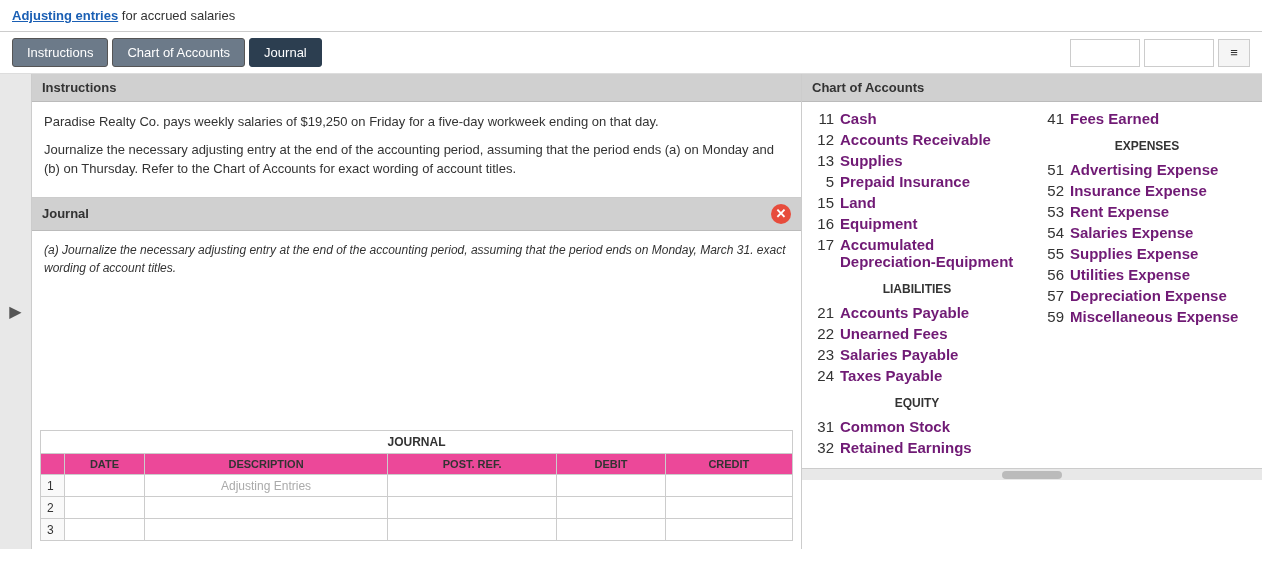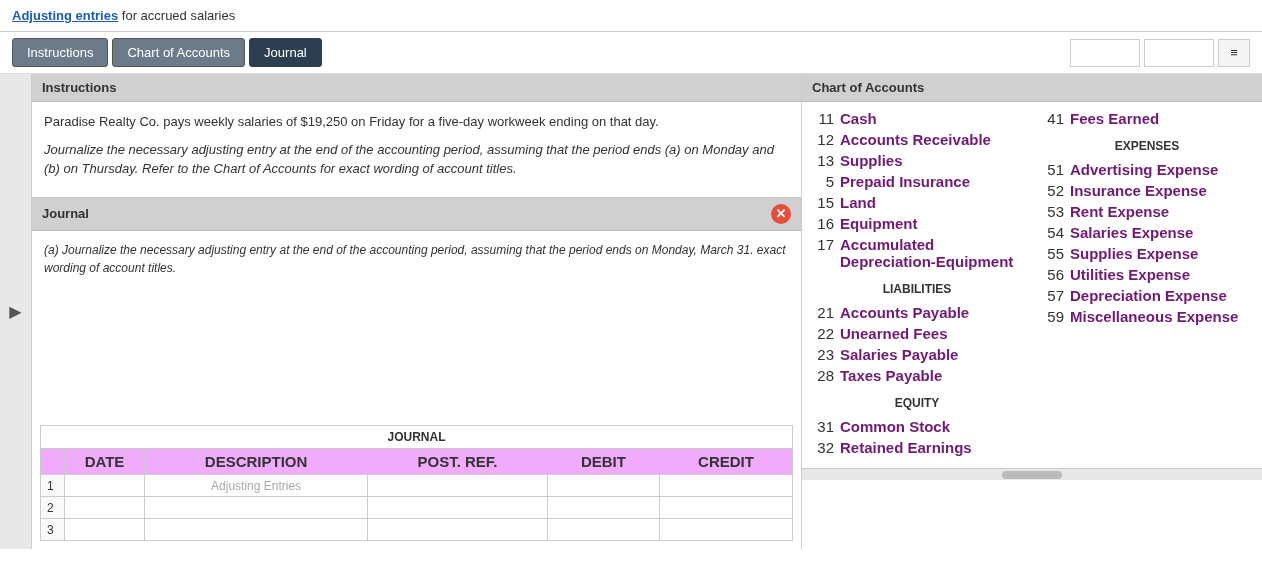--- a/index.html
+++ b/index.html
@@ -54,21 +54,21 @@
 
     .section-header {
       background: #d0d0d0; padding: 6px 10px; font-weight: bold; font-size: 13px;
       border-bottom: 1px solid #bbb;
     }
 
     .instructions-section {
       padding: 10px 12px; font-size: 13px; line-height: 1.5; border-bottom: 1px solid #ccc;
     }
     .instructions-section p { margin-bottom: 8px; }
-    .instructions-section p.italic { font-style: italic; }
+    .instructions-section p.italic { }
 
     .journal-section {
       flex: 1; display: flex; flex-direction: column;
     }
     .journal-header {
       background: #d0d0d0; padding: 6px 10px; font-weight: bold; font-size: 13px;
       border-bottom: 1px solid #bbb; display: flex; align-items: center; justify-content: space-between;
     }
     .close-btn {
       width: 20px; height: 20px; background: #e74c3c; border-radius: 50%; cursor: pointer;
@@ -86,21 +86,21 @@
     }
     .journal-table {
       width: 100%; border-collapse: collapse; font-size: 12px;
     }
     .journal-table .title-row td {
       text-align: center; font-weight: bold; padding: 4px; border: 1px solid #ccc;
       background: #fff;
     }
     .journal-table .header-row th {
       border: 1px solid #ccc; padding: 4px 6px; text-align: center;
-      background: #f0abfc; font-weight: bold; font-size: 15px;
+      background: #ec4899; font-weight: bold; font-size: 11px;
     }
     .journal-table .data-row td {
       border: 1px solid #ccc; padding: 3px 6px; height: 22px; font-size: 12px;
       text-align: center; color: #aaa;
     }
     .journal-table .data-row td.row-num {
       width: 24px; text-align: left; color: #333; background: #f9f9f9;
     }
     .journal-table .data-row td.date-col { width: 80px; }
     .journal-table .data-row td.desc-col { text-align: center; }
@@ -269,21 +269,21 @@
         </div>
         <div class="coa-item">
           <span class="coa-num">22</span>
           <span class="coa-name">Unearned Fees</span>
         </div>
         <div class="coa-item">
           <span class="coa-num">23</span>
           <span class="coa-name">Salaries Payable</span>
         </div>
         <div class="coa-item">
-          <span class="coa-num">28</span>
+          <span class="coa-num">24</span>
           <span class="coa-name">Taxes Payable</span>
         </div>
 
         <div class="coa-section-title">EQUITY</div>
         <div class="coa-item">
           <span class="coa-num">31</span>
           <span class="coa-name">Common Stock</span>
         </div>
         <div class="coa-item">
           <span class="coa-num">32</span>

